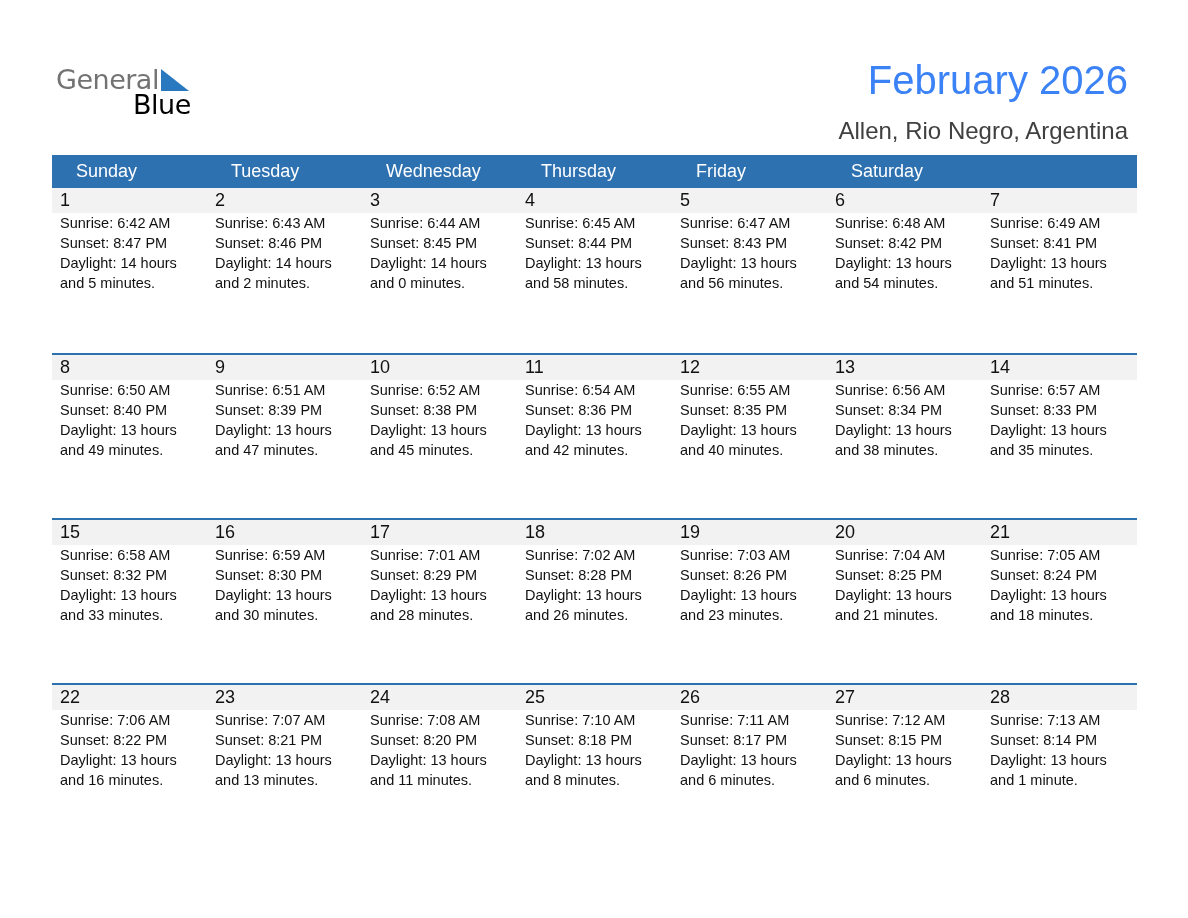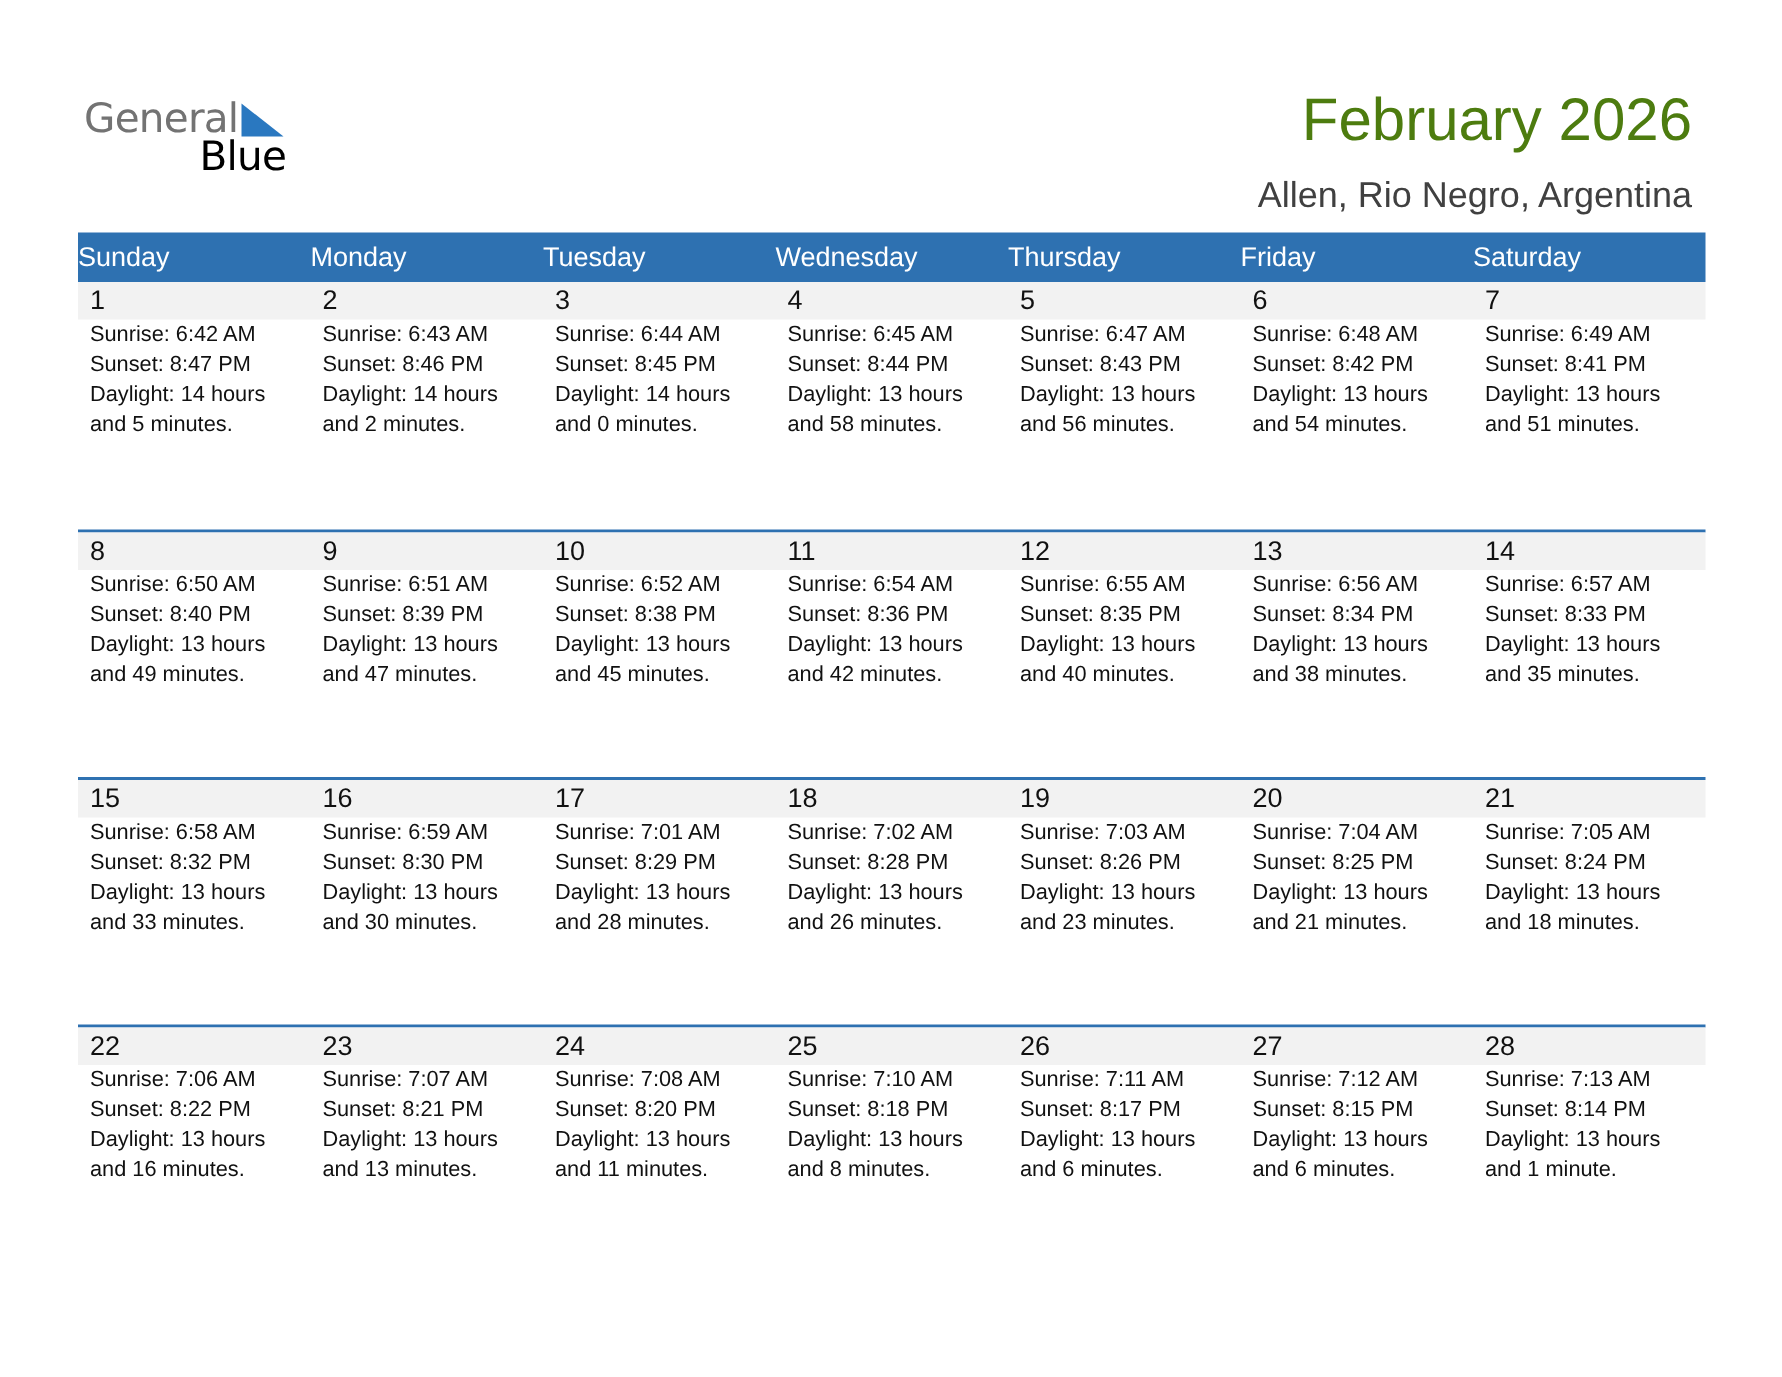--- a/index.html
+++ b/index.html
@@ -1,25 +1,25 @@
 <!DOCTYPE html>
 <html><head>
 <meta charset="utf-8">
 <style>
   html, body { margin: 0; padding: 0; background: #ffffff; }
   body { width: 1188px; height: 918px; position: relative; overflow: hidden; font-family: "Liberation Sans", sans-serif; color: #111; }
   .logo { position: absolute; left: 56px; top: 64px; width: 140px; height: 60px; }
   .logo-general { position: absolute; left: 0; top: 0; font-family: "DejaVu Sans", sans-serif; font-size: 27px; color: #737373; letter-spacing: -0.5px; line-height: 32px; }
   .logo-blue { position: absolute; left: 77px; top: 25px; font-family: "DejaVu Sans", sans-serif; font-size: 27px; color: #000000; line-height: 32px; letter-spacing: -0.5px; }
   .logo-tri { position: absolute; left: 105px; top: 5px; width: 0; height: 0; border-left: 28px solid transparent; border-bottom: 22px solid #2a78c0; transform: scaleX(-1); }
-  .title { position: absolute; right: 60px; top: 56px; font-size: 40px; color: #4d7c0f; line-height: 48px; }
+  .title { position: absolute; right: 60px; top: 56px; font-size: 40px; color: #3b82f6; line-height: 48px; }
   .subtitle { position: absolute; right: 60px; top: 116px; font-size: 24px; color: #404040; line-height: 30px; }
   .cal { position: absolute; left: 52px; top: 155px; width: 1085px; }
   .head { display: flex; background: #2e71b1; height: 33px; }
-  .head .hcell { width: 155px; color: #ffffff; font-size: 18px; line-height: 33px; padding-left: 0; box-sizing: border-box; }
+  .head .hcell { width: 155px; color: #ffffff; font-size: 18px; line-height: 33px; padding-left: 24px; box-sizing: border-box; }
   .week { position: relative; height: 165px; }
   .week.sep { border-top: 2px solid #2e71b1; height: 163px; }
   .week .band { position: absolute; left: 0; top: 0; width: 1085px; height: 25px; background: #f2f2f2; }
   .week.sep .band { top: 0; }
   .days { position: absolute; left: 0; top: 0; display: flex; width: 1085px; }
   .day { width: 155px; box-sizing: border-box; padding-left: 8px; }
   .daynum { font-size: 18px; line-height: 25px; height: 25px; color: #111; }
   .line { font-size: 14.5px; line-height: 20px; color: #111; white-space: nowrap; }
 </style>
 </head>
@@ -30,21 +30,20 @@
   <span class="logo-tri"></span>
   <span class="logo-blue">Blue</span>
 </div>
 
 <div class="title">February 2026</div>
 <div class="subtitle">Allen, Rio Negro, Argentina</div>
 
 <div class="cal">
   <div class="head">
     <div class="hcell">Sunday</div>
-    <div class="hcell">Monday</div>
     <div class="hcell">Tuesday</div>
     <div class="hcell">Wednesday</div>
     <div class="hcell">Thursday</div>
     <div class="hcell">Friday</div>
     <div class="hcell">Saturday</div>
   </div>
   <div id="weeks-container">
       <div class="week">
         <div class="band"></div>
         <div class="days">

